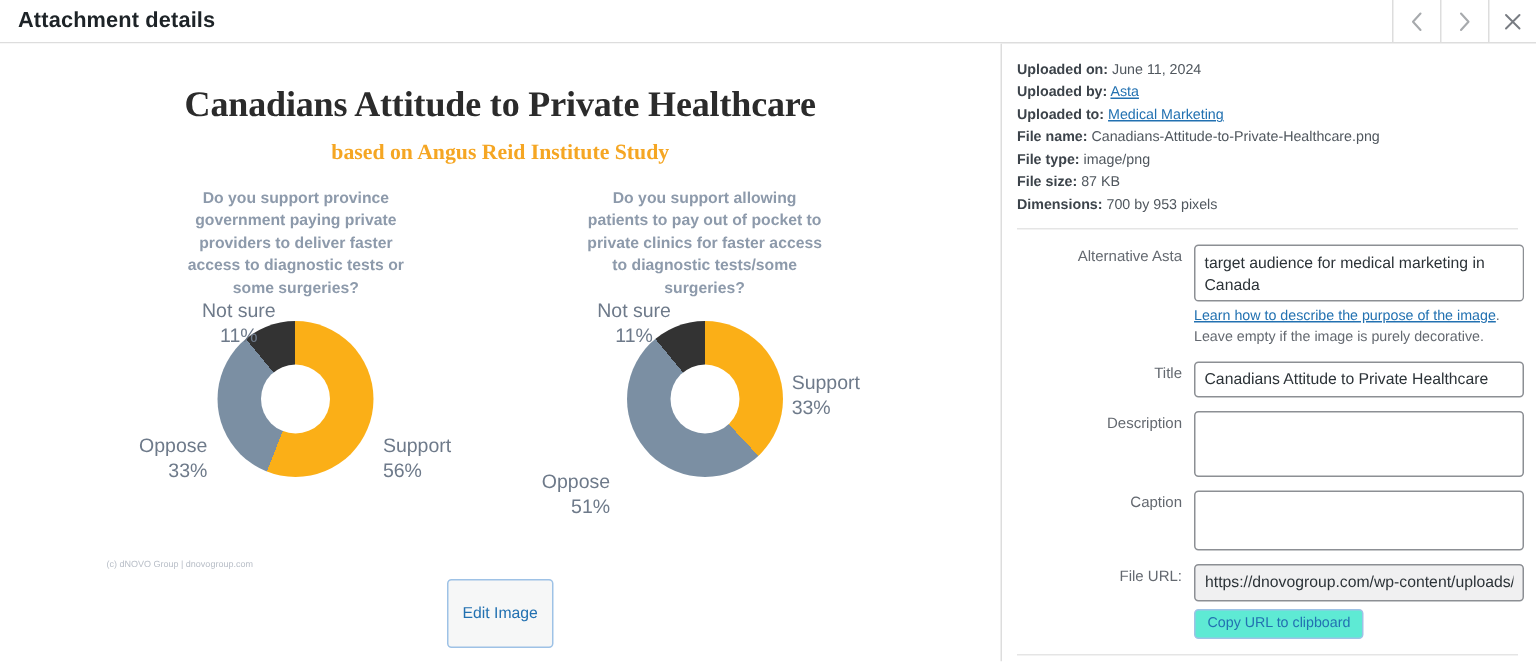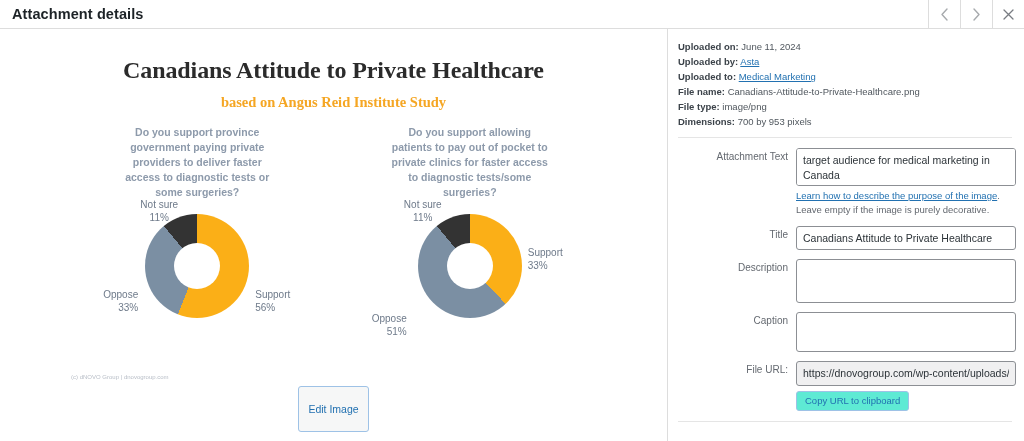--- a/index.html
+++ b/index.html
@@ -143,21 +143,21 @@
     left: 50%;
     top: 50%;
     transform: translate(-50%, -50%);
     width: 46px;
     height: 46px;
     border-radius: 50%;
     background: #fff;
   }
   .slice-label {
     position: absolute;
-    font-size: 10px;
+    font-size: 13px;
     line-height: 1.35;
     color: #6e7a8a;
     white-space: nowrap;
   }
   .lbl-notsure { text-align: center; }
   .lbl-oppose  { text-align: right; }
   .lbl-support { text-align: left; }
 
   .credit-line {
     font-size: 6px;
@@ -370,29 +370,33 @@
         </div>
         <div class="meta-row">
           <span class="meta-key">File name:</span>
           <span class="meta-val">Canadians-Attitude-to-Private-Healthcare.png</span>
         </div>
         <div class="meta-row">
           <span class="meta-key">File type:</span>
           <span class="meta-val">image/png</span>
         </div>
         <div class="meta-row">
+          <span class="meta-key">File size:</span>
+          <span class="meta-val">87 KB</span>
+        </div>
+        <div class="meta-row">
           <span class="meta-key">Dimensions:</span>
           <span class="meta-val">700 by 953 pixels</span>
         </div>
       </div>
 
       <div class="meta-divider"></div>
 
       <div class="field-row">
-        <div class="field-label">Attachment Text</div>
+        <div class="field-label">Alternative Asta</div>
         <div class="field-control">
           <textarea class="ctl ta-alt" placeholder="" style="">target audience for medical marketing in Canada</textarea>
           <div class="help-text">
             <a class="link">Learn how to describe the purpose of the image</a><span>. Leave empty if the image is purely decorative.</span>
           </div>
         </div>
       </div>
 
       <div class="field-row">
         <div class="field-label">Title</div>

